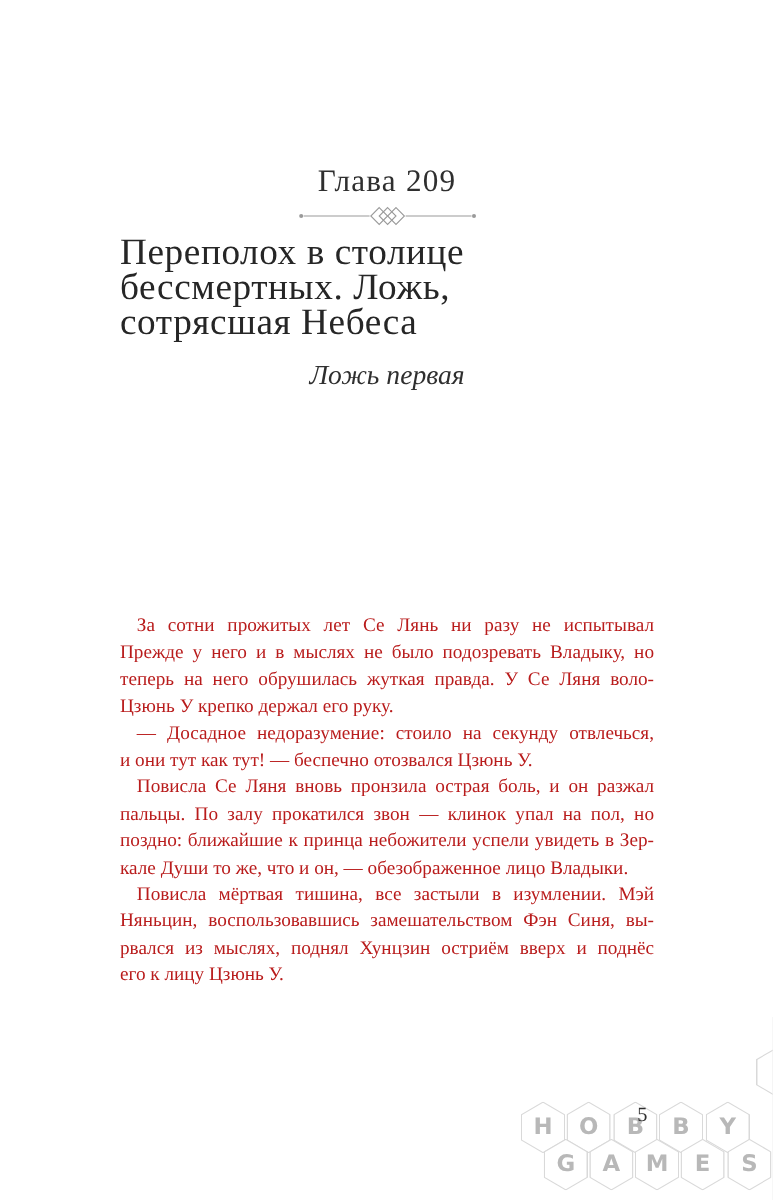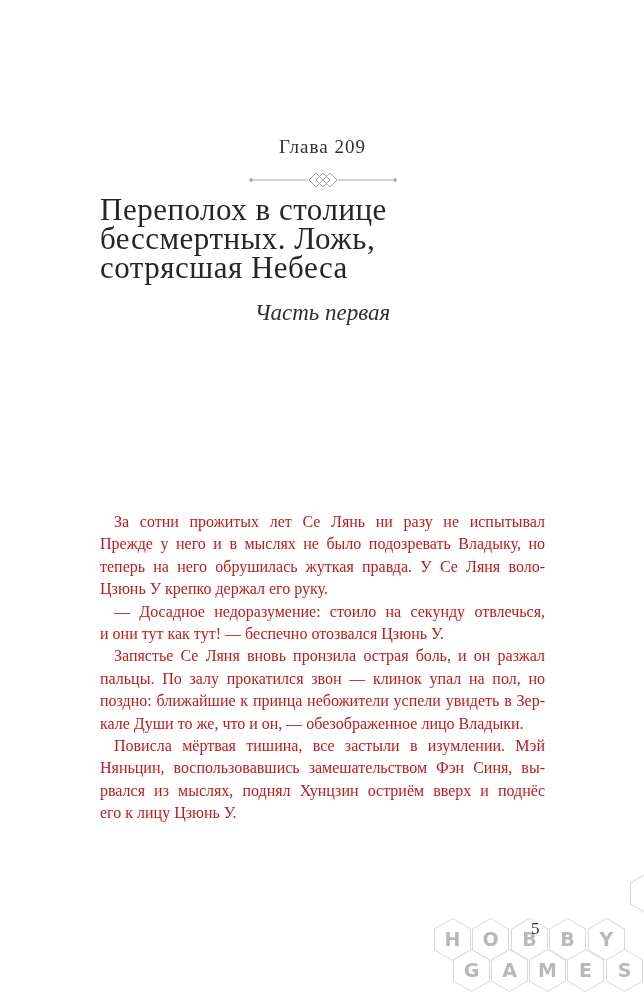--- a/index.html
+++ b/index.html
@@ -18,21 +18,21 @@
     left: 100px;
     width: 445px;
     top: 0;
     height: 100%;
   }
   .chapter-label {
     position: absolute;
     top: 136px;
     width: 100%;
     text-align: center;
-    font-size: 19px;
+    font-size: 26px;
     letter-spacing: 1px;
     color: #2f2f2f;
   }
   .divider {
     position: absolute;
     top: 170px;
     width: 100%;
     text-align: center;
     line-height: 0;
   }
@@ -120,30 +120,30 @@
         <circle cx="147" cy="10" r="1.7" fill="#9a9a9a"></circle>
       </svg>
     </div>
 
     <div class="title">
       <div>Переполох в столице</div>
       <div>бессмертных. Ложь,</div>
       <div>сотрясшая Небеса</div>
     </div>
 
-    <div class="subtitle">Часть первая</div>
+    <div class="subtitle">Ложь первая</div>
 
     <div class="body-text">
         <div class="bodyline indent j">За сотни прожитых лет Се Лянь ни разу не испытывал</div>
         <div class="bodyline j">Прежде у него и в мыслях не было подозревать Владыку, но</div>
         <div class="bodyline j">теперь на него обрушилась жуткая правда. У Се Ляня воло-</div>
         <div class="bodyline">Цзюнь У крепко держал его руку.</div>
         <div class="bodyline indent j">— Досадное недоразумение: стоило на секунду отвлечься,</div>
         <div class="bodyline">и они тут как тут! — беспечно отозвался Цзюнь У.</div>
-        <div class="bodyline indent j">Запястье Се Ляня вновь пронзила острая боль, и он разжал</div>
+        <div class="bodyline indent j">Повисла Се Ляня вновь пронзила острая боль, и он разжал</div>
         <div class="bodyline j">пальцы. По залу прокатился звон — клинок упал на пол, но</div>
         <div class="bodyline j">поздно: ближайшие к принца небожители успели увидеть в Зер-</div>
         <div class="bodyline">кале Души то же, что и он, — обезображенное лицо Владыки.</div>
         <div class="bodyline indent j">Повисла мёртвая тишина, все застыли в изумлении. Мэй</div>
         <div class="bodyline j">Няньцин, воспользовавшись замешательством Фэн Синя, вы-</div>
         <div class="bodyline j">рвался из мыслях, поднял Хунцзин остриём вверх и поднёс</div>
         <div class="bodyline">его к лицу Цзюнь У.</div>
       </div>
   </div>
 

